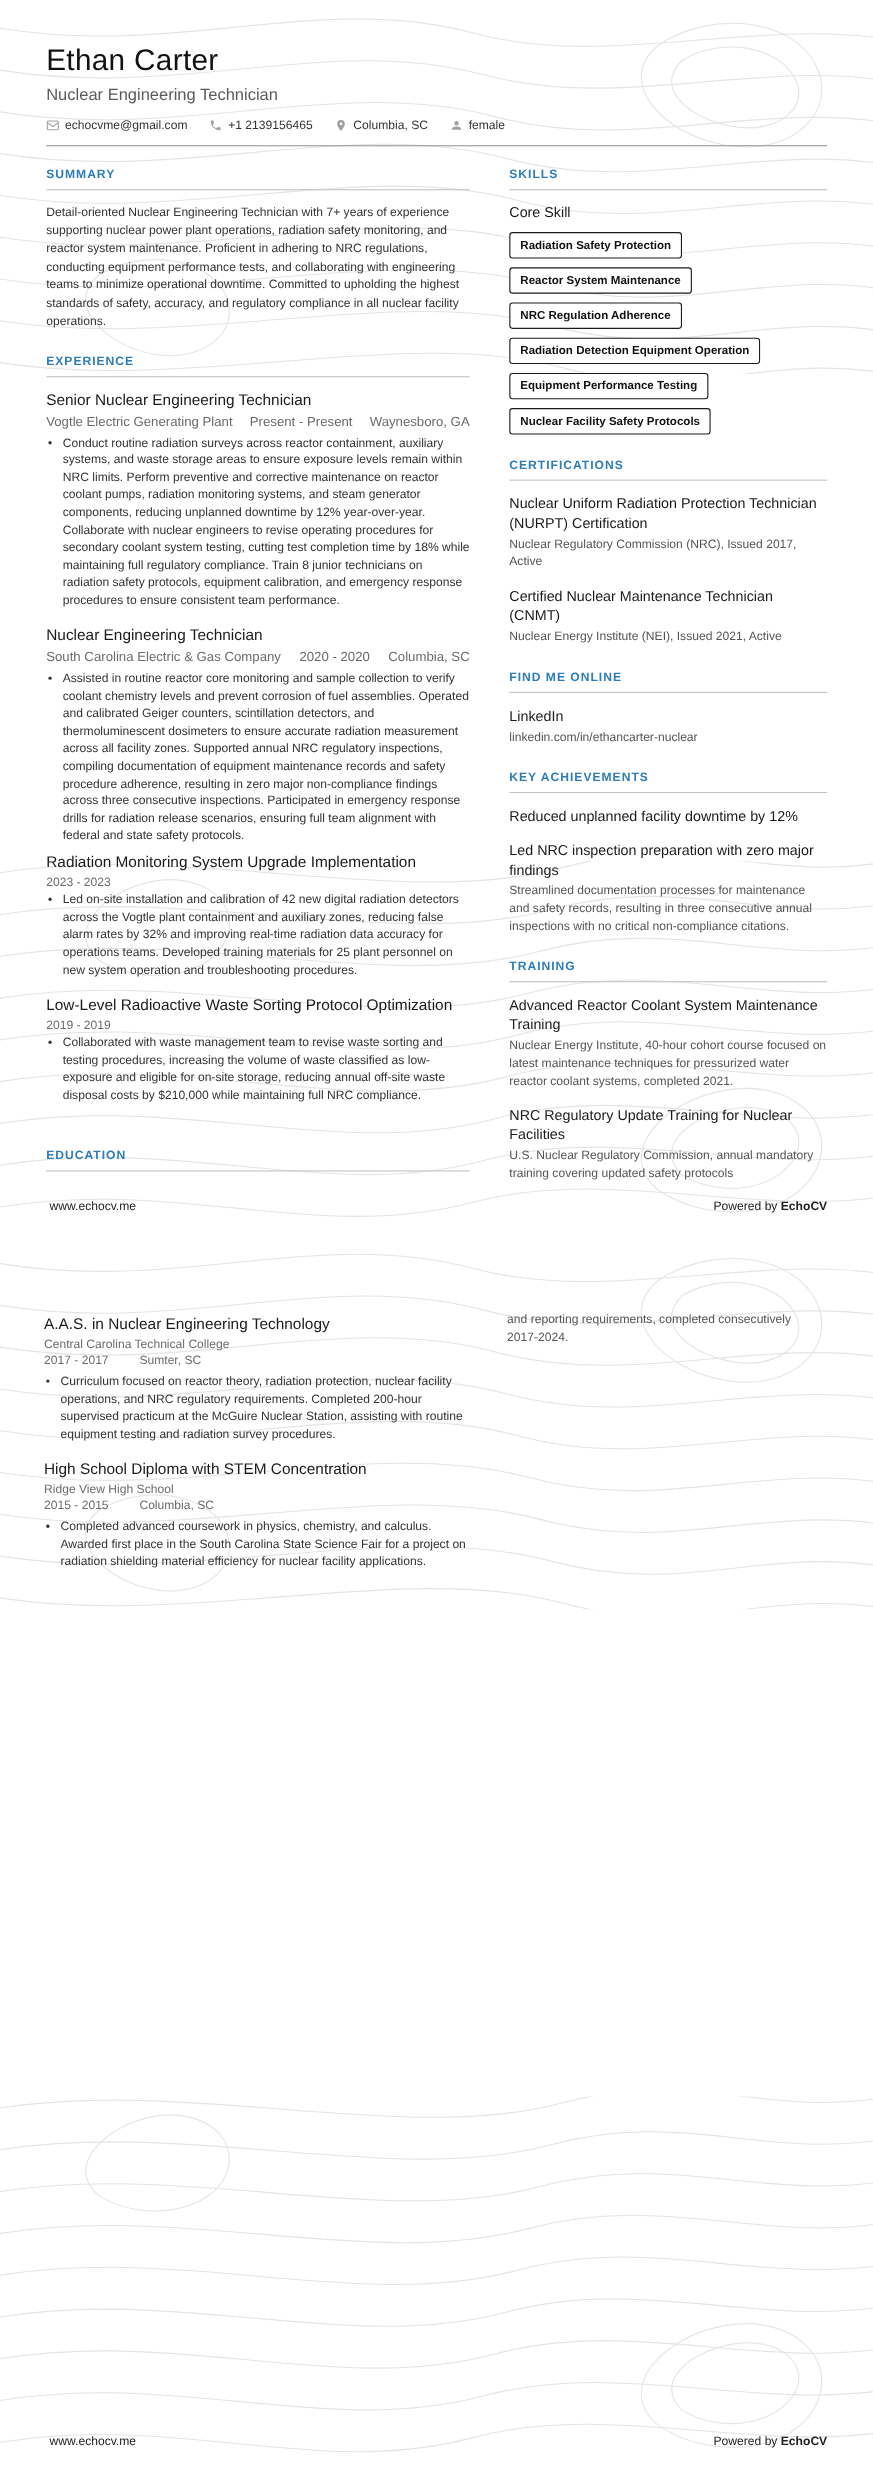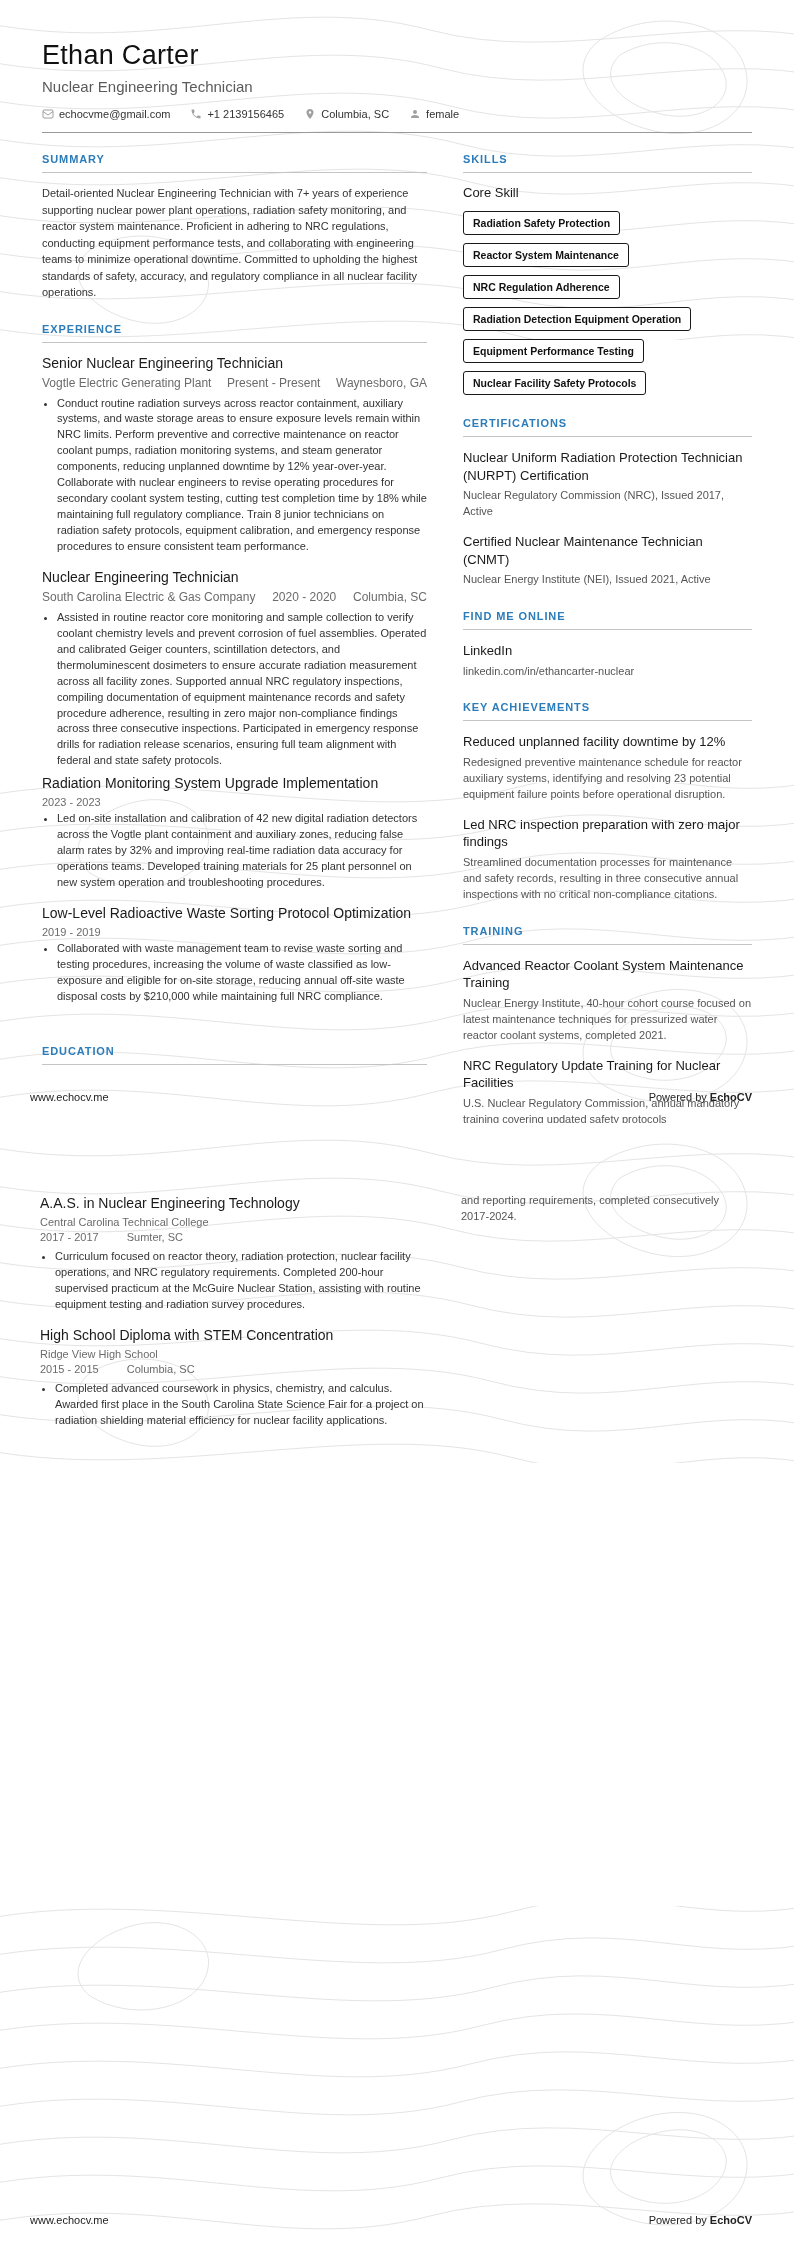--- a/index.html
+++ b/index.html
@@ -66,21 +66,21 @@
     padding: 5px 9px; font-size: 10.5px; font-weight: 700; color: #111; background: #fff;
   }
   .item-title { font-size: 13px; color: #1a1a1a; line-height: 1.35; margin: 13px 0 4px 0; }
   .item-title.tight { margin-top: 2px; }
   .item-text { font-size: 11px; color: #555; line-height: 1.45; margin: 0 0 4px 0; }
 
   .edu-pinned { position: absolute; bottom: 0; left: 0; right: 0; }
   .edu-pinned .sec-heading { margin-bottom: 0; }
 
   .footer {
-    position: absolute; z-index: 1; bottom: 20px; left: 30px; right: 42px;
+    position: absolute; z-index: 1; bottom: 20px; left: 45px; right: 42px;
     display: flex; justify-content: space-between; align-items: baseline;
     font-size: 11px; color: #222;
   }
   .footer .brand b { font-weight: 700; }
 </style>
 </head>
 <body>
 
 <div class="page">
 
@@ -224,21 +224,20 @@
 
       <div class="sec-heading">FIND ME ONLINE</div>
       <div>
         <div class="item-title tight">LinkedIn</div>
         <div class="item-text">linkedin.com/in/ethancarter-nuclear</div>
       </div>
 
       <div class="sec-heading">KEY ACHIEVEMENTS</div>
       <div>
         <div class="item-title tight">Reduced unplanned facility downtime by 12%</div>
-        <div class="item-text">Redesigned preventive maintenance schedule for reactor auxiliary systems, identifying and resolving 23 potential equipment failure points before operational disruption.</div>
       </div>
       <div>
         <div class="item-title">Led NRC inspection preparation with zero major findings</div>
         <div class="item-text">Streamlined documentation processes for maintenance and safety records, resulting in three consecutive annual inspections with no critical non-compliance citations.</div>
       </div>
 
       <div class="sec-heading">TRAINING</div>
       <div>
         <div class="item-title tight">Advanced Reactor Coolant System Maintenance Training</div>
         <div class="item-text">Nuclear Energy Institute, 40-hour cohort course focused on latest maintenance techniques for pressurized water reactor coolant systems, completed 2021.</div>

